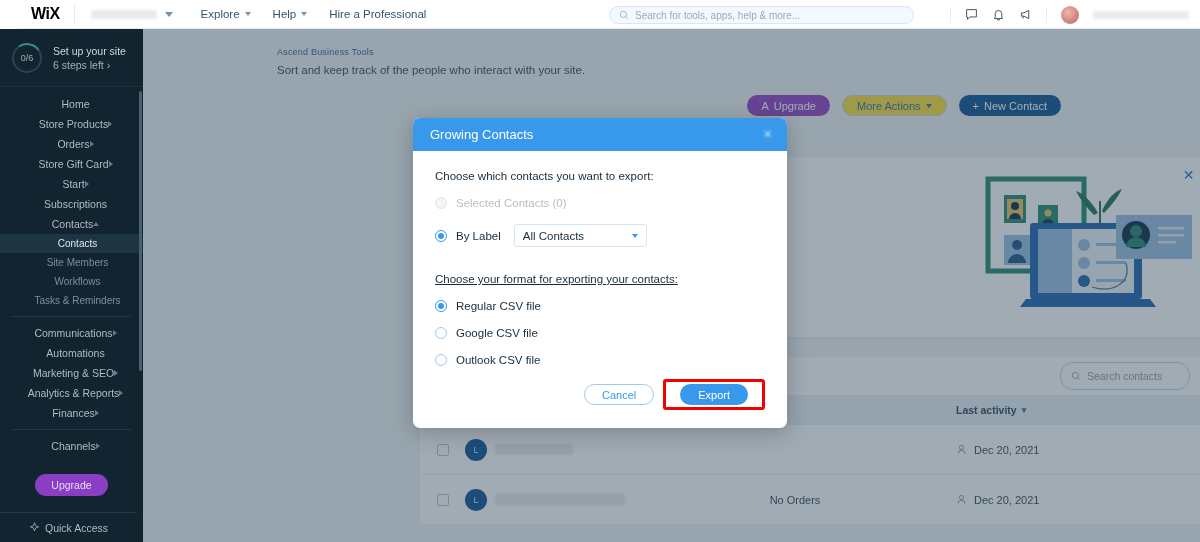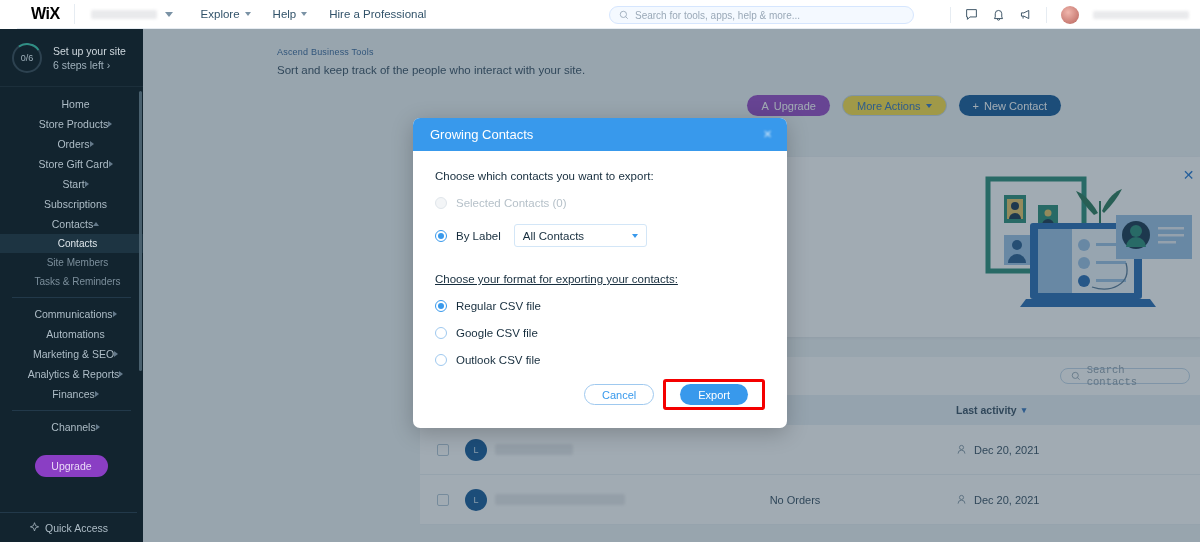--- a/index.html
+++ b/index.html
@@ -184,23 +184,23 @@
     background: #fff; border-radius: 7px 7px 0 0;
   }
   .filter-label { font-size: 11px; color: #3d5466; }
   .pill {
     border: 1px solid #c4d8ea; border-radius: 13px; height: 22px;
     display: flex; align-items: center; padding: 0 12px; gap: 7px;
     font-size: 11px; color: #162d3d;
   }
   .search-pill {
     position: absolute; right: 16px; border: 1px solid #c4d8ea;
-    border-radius: 13px; height: 16px; width: 130px;
+    border-radius: 13px; height: 28px; width: 130px;
     display: flex; align-items: center; padding: 0 10px; gap: 6px;
-    font-size: 10.5px; color: #93a4b2; font-family: Liberation Mono, monospace;
+    font-size: 10.5px; color: #93a4b2;
   }
   
   .table { position: absolute; left: 277px; top: 366px; width: 786px; background: #fff; }
   .thead {
     height: 30px; display: flex; align-items: center;
     background: #eaf1f7; font-size: 10.5px; color: #3d5466; font-weight: bold;
   }
   .cbox { width: 12px; height: 12px; border: 1px solid #b6c9d8; border-radius: 2px; background: #fff; }
   .col-cb { width: 45px; display: flex; justify-content: center; }
   .col-name { width: 195px; display: flex; align-items: center; gap: 8px; }
@@ -379,20 +379,23 @@
         </div>
         <div class="nav-item group">
           <span>Contacts</span>
           <span class="arr up"></span>
         </div>
         <div class="nav-item sub active">
           <span>Contacts</span>
         </div>
         <div class="nav-item sub">
           <span>Site Members</span>
+        </div>
+        <div class="nav-item sub">
+          <span>Workflows</span>
         </div>
         <div class="nav-item sub">
           <span>Tasks &amp; Reminders</span>
         </div>
         <div class="nav-sep"></div>
         <div class="nav-item group">
           <span>Communications</span>
           <span class="arr"></span>
         </div>
         <div class="nav-item group">

